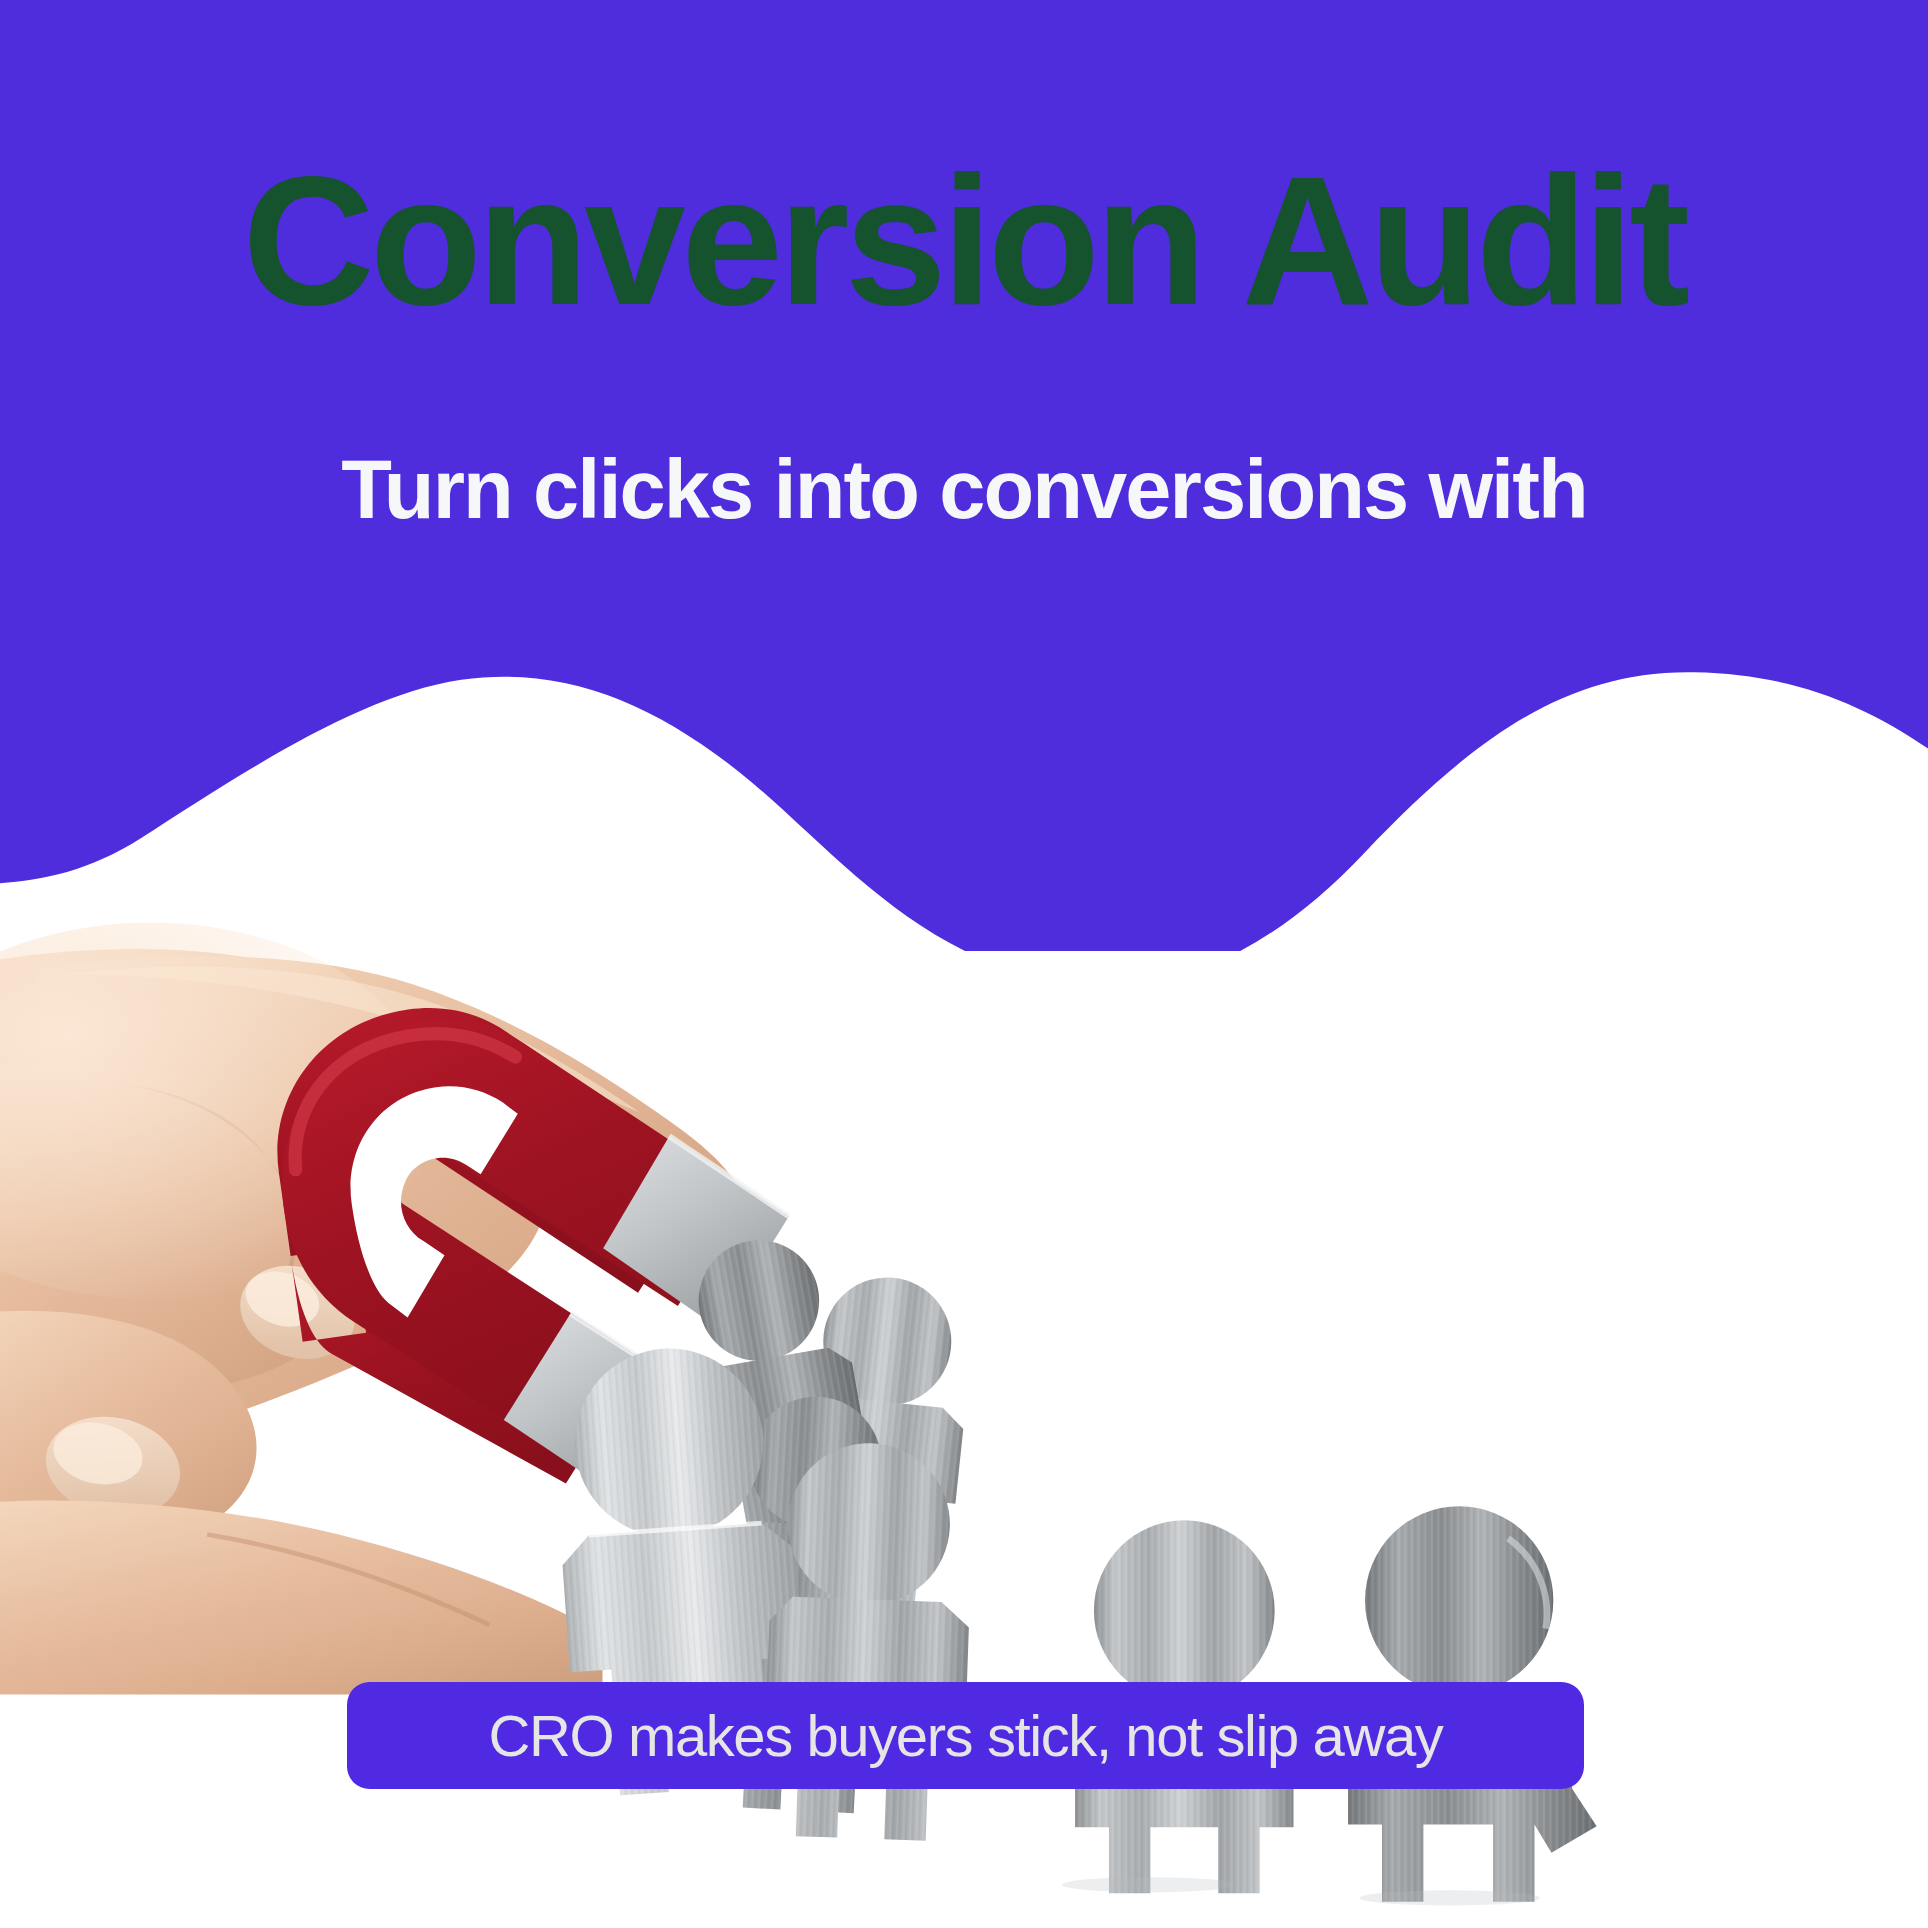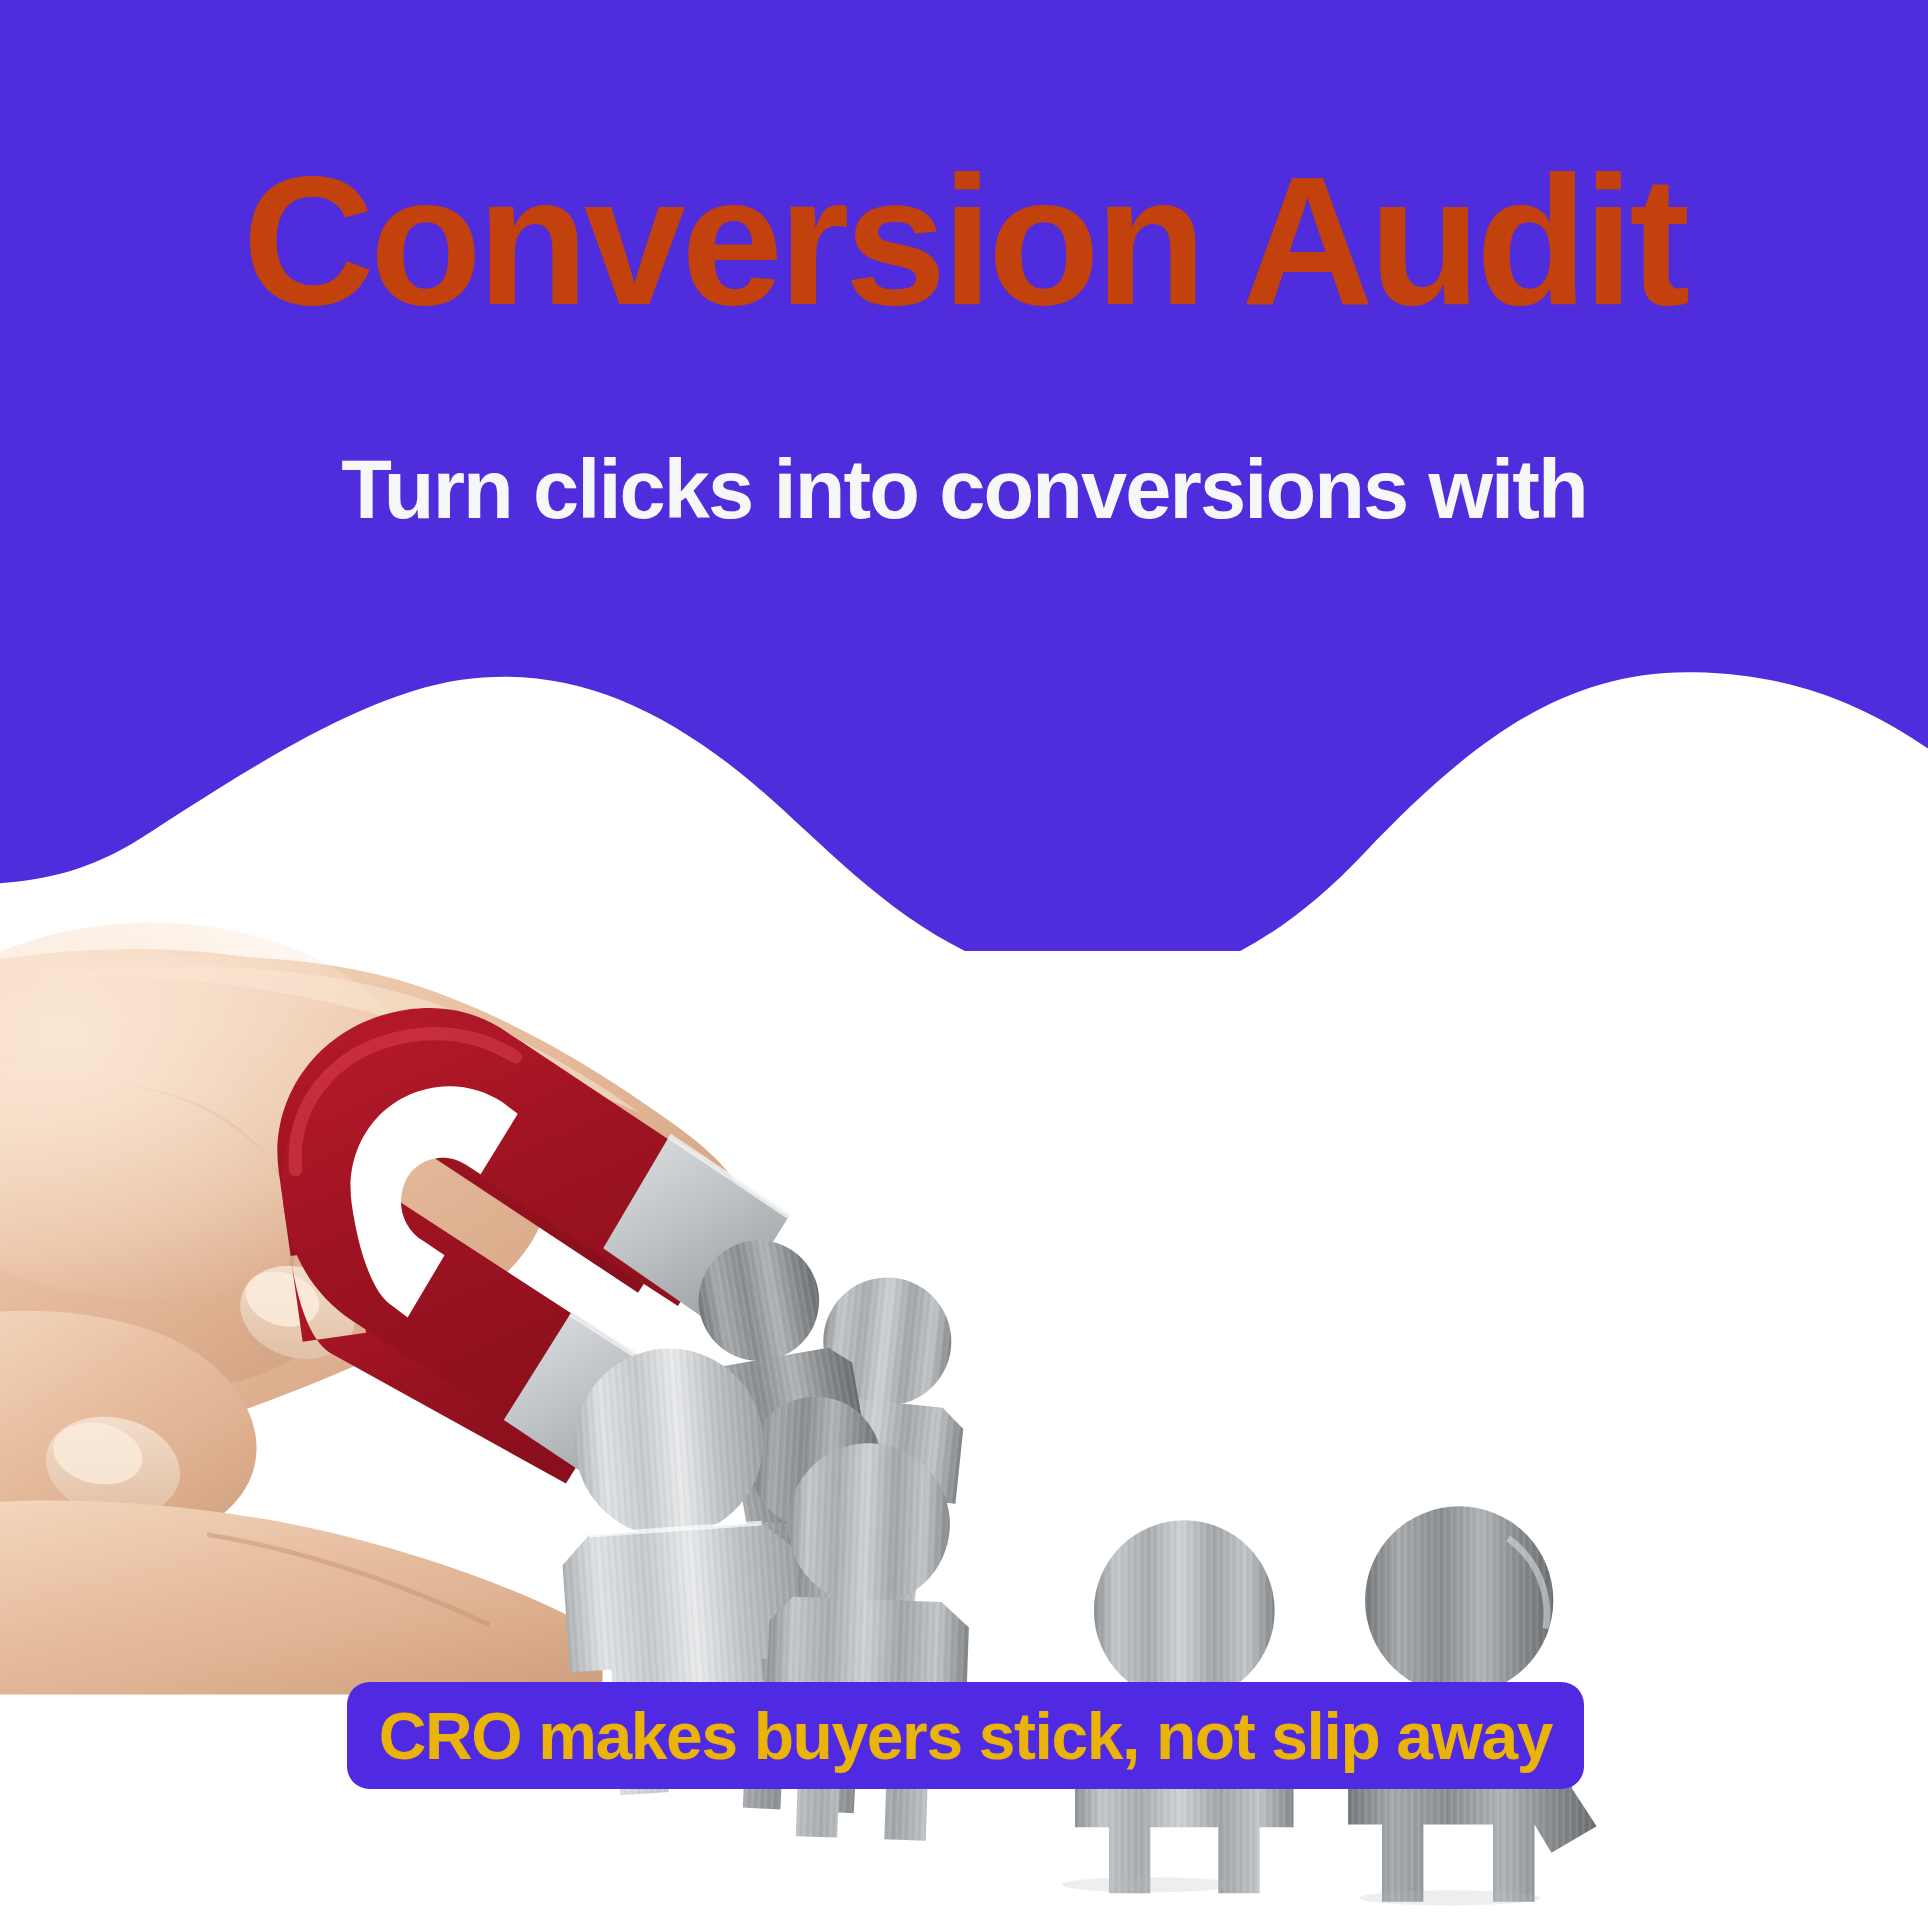--- a/index.html
+++ b/index.html
@@ -39,21 +39,21 @@
     text-align: center;
     pointer-events: none;
   }
 
   .page-title {
     position: absolute;
     left: 50%;
     top: 149px;
     transform: translateX(-50%);
     width: 1827px;
-    color: #c2410c;
+    color: #14532d;
     font-family: "Liberation Sans", sans-serif;
     font-weight: 700;
     font-size: 183px;
     line-height: 1.0;
     letter-spacing: -4.7px;
     white-space: nowrap;
   }
 
   .page-subtitle {
     position: absolute;
@@ -91,24 +91,24 @@
     width: 1237px;
     height: 107px;
     background: #5029E3;
     border-radius: 22.6px;
     z-index: 6;
     display: flex;
     align-items: center;
     justify-content: center;
   }
   .caption-badge-text {
-    color: #eab308;
+    color: #e5e5e5;
     font-family: "Liberation Sans", sans-serif;
-    font-weight: 700;
-    font-size: 66px;
+    font-weight: 400;
+    font-size: 58px;
     letter-spacing: -1.4px;
     line-height: 1;
     white-space: nowrap;
   }
 </style>
 </head>
 <body>
 
 <div id="poster">
 

